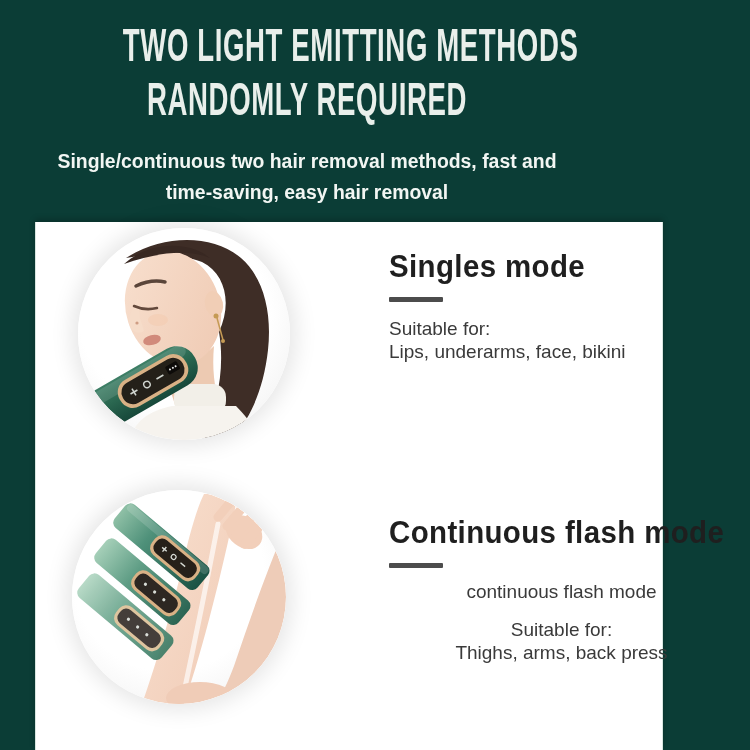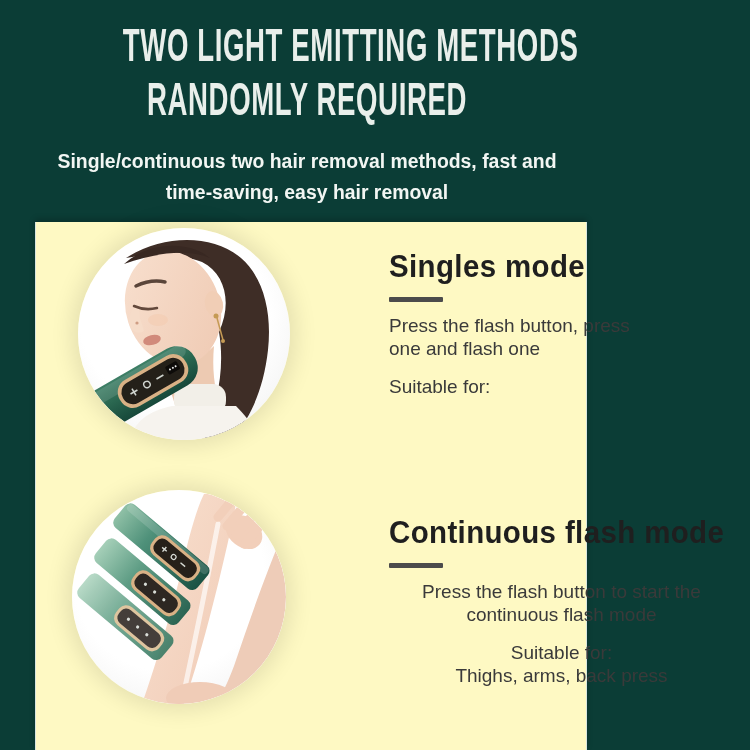--- a/index.html
+++ b/index.html
@@ -18,22 +18,22 @@
     display:block;
     font-size:46px; line-height:54px; font-weight:700;
     letter-spacing:1px; white-space:nowrap;
     transform:scaleX(0.60);
   }
   .subtitle { margin-top:20px; color:#f2f6f3; font-weight:700; font-size:20px; line-height:31px; }
   .subtitle-line { display:block; white-space:nowrap; transform:scaleX(0.97); }
 
   
   .panel {
-    position:absolute; left:35px; top:222px; width:552px; height:528px;
-    background:#fef9c3;
+    position:absolute; left:35px; top:222px; width:628px; height:528px;
+    background:#ffffff;
     border-left:1px solid #d9e6e0; border-right:1px solid #d9e6e0;
     box-shadow:0 -3px 6px rgba(0,0,0,0.20);
   }
 
   .photo {
     position:absolute; border-radius:50%; overflow:hidden;
     background:radial-gradient(circle at 45% 40%, #ffffff 55%, #f2f2f2 86%, #e6e6e6 100%);
     box-shadow:0 0 22px 6px rgba(0,0,0,0.10);
   }
   .photo svg { display:block; width:100%; height:100%; }
@@ -125,26 +125,23 @@
             <circle cx="105.8" cy="-1.5" r="1" fill="#e8e8e8"></circle>
             <circle cx="109" cy="-1.5" r="1" fill="#e8e8e8"></circle>
         </g>
       </g>
     </svg>
   </div>
 
   <div class="copy copy-1">
     <h2 class="feature-heading">Singles mode</h2>
     <div class="heading-underline"></div>
-    <p class="feature-desc">
-      <span class="desc-line">Press the flash button, press</span>
-      <span class="desc-line">one and flash one</span>
-    </p>
     <p class="suitable">
       <span class="desc-line">Suitable for:</span>
+      <span class="desc-line">Lips, underarms, face, bikini</span>
     </p>
   </div>
 
   <div class="photo photo-2">
     <svg viewBox="0 0 214 214">
       <defs>
         <clipPath id="c2">
             <circle cx="107" cy="107" r="107"></circle>
           </clipPath>
         <linearGradient id="skin2" x1="0" y1="0" x2="1" y2="1">
@@ -213,21 +210,20 @@
           <path d="M79,0 L85,0" stroke="#d8dcd6" stroke-width="1.4"></path>
         </g>
       </g>
     </svg>
   </div>
 
   <div class="copy copy-2">
     <h2 class="feature-heading">Continuous flash mode</h2>
     <div class="heading-underline"></div>
     <p class="feature-desc">
-      <span class="desc-line">Press the flash button to start the</span>
       <span class="desc-line">continuous flash mode</span>
     </p>
     <p class="suitable">
       <span class="desc-line">Suitable for:</span>
       <span class="desc-line">Thighs, arms, back press</span>
     </p>
   </div>
 
 </div>
 

